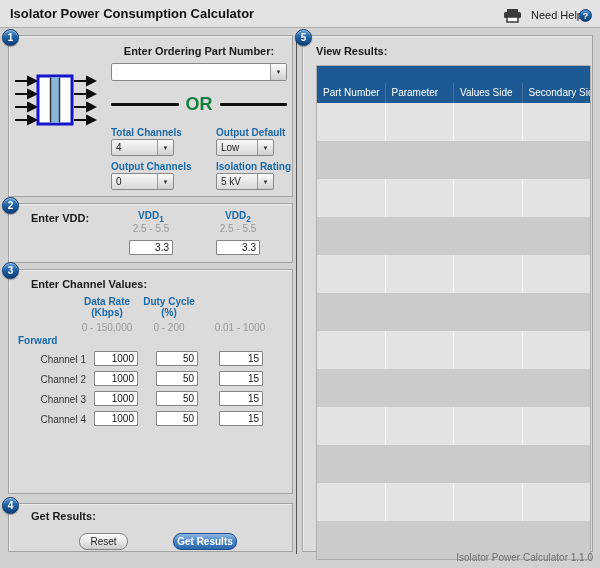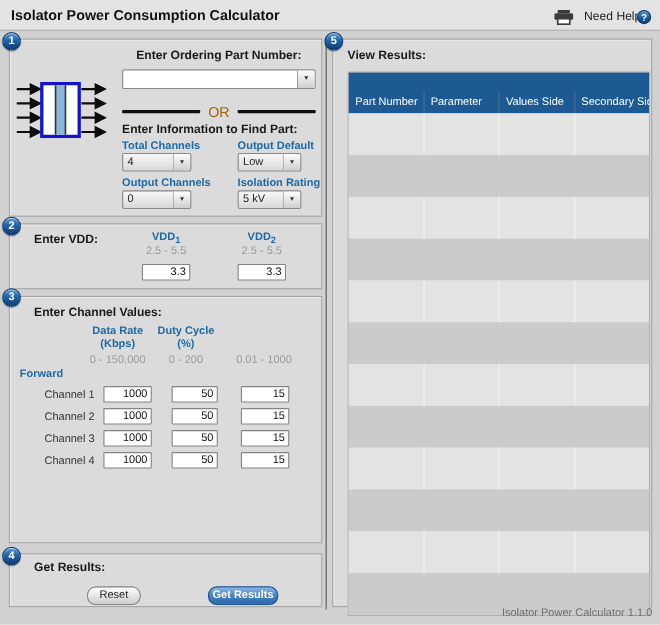--- a/index.html
+++ b/index.html
@@ -45,21 +45,21 @@
     display:flex;align-items:center;justify-content:center;font-size:6px;color:#333;border-radius:0 2px 2px 0;}
   .tinput{position:absolute;height:15px;border:1px solid #848484;background:#fff;font-family:"Liberation Sans",sans-serif;
     font-size:10px;color:#111;text-align:right;padding:0 3px;box-sizing:border-box;border-radius:1px;}
   .btn{position:absolute;height:17px;border-radius:8px;font-size:10px;line-height:15px;text-align:center;cursor:pointer;box-sizing:border-box;}
   .btn.reset{background:linear-gradient(180deg,#ffffff 0%,#e6e6e6 50%,#cccccc 100%);border:1px solid #868686;color:#222;}
   .btn.primary{background:linear-gradient(180deg,#8db7e4 0%,#4d88c8 45%,#2b66ac 100%);border:1px solid #1e4f8e;color:#fff;font-weight:bold;}
 
   
   .or-row{position:absolute;left:102px;top:58px;width:176px;display:flex;align-items:center;gap:7px;}
   .or-line{flex:1;height:3px;background:#0d0d0d;border-radius:1px;}
-  .or-text{font-size:13px;font-weight:normal;color:#a16207;}
+  .or-text{font-size:18px;font-weight:bold;color:#15803d;}
   .center{text-align:center;}
 
   
   .rtable{position:absolute;left:13px;top:29px;width:275px;border:1px solid #aeaeae;box-sizing:border-box;background:#e3e3e3;}
   .thead{display:flex;height:37px;background:var(--table-header-bg,#1d5a94);align-items:flex-end;}
   .thcell{flex:1;color:#fff;font-size:10px;line-height:20px;padding-left:6px;border-right:1px solid #466f9c;box-sizing:border-box;overflow:hidden;white-space:nowrap;}
   .thcell:last-child{border-right:none;}
   .trow{display:flex;height:38px;}
   .trow.light{background:var(--row-light,#e3e3e3);}
   .trow.dark{background:var(--row-dark,#cbcbcb);}
@@ -129,21 +129,20 @@
       <div class="field"></div>
       <div class="arrow-btn">▼</div>
     </div>
 
     <div class="or-row">
       <div class="or-line"></div>
       <div class="or-text">OR</div>
       <div class="or-line"></div>
     </div>
 
-    <div class="sec-label" style="left:102px;top:76px;">Enter Information to Find Part:</div>
 
     <div class="blue-label" style="left:102px;top:91px;">Total Channels</div>
     <div class="select" style="left:102px;top:103px;width:63px;">
       <div class="val">4</div>
       <div class="arrow-btn">▼</div>
     </div>
     <div class="blue-label" style="left:207px;top:91px;">Output Default</div>
     <div class="select" style="left:207px;top:103px;width:58px;">
       <div class="val">Low</div>
       <div class="arrow-btn">▼</div>
@@ -206,21 +205,21 @@
 
     <div style="position:absolute;left:0;top:142px;width:77px;font-size:10px;color:#333;text-align:right;line-height:15px;">Channel 4</div>
     <input class="tinput" style="left: 85px; top: 141px; width: 44px;" value="1000">
     <input class="tinput" style="left: 147px; top: 141px; width: 42px;" value="50">
     <input class="tinput" style="left: 210px; top: 141px; width: 44px;" value="15">
   </div>
 
   <div class="panel" id="panel4">
     <div class="sec-label" style="left:22px;top:6px;">Get Results:</div>
     <div class="btn reset" style="left:70px;top:29px;width:49px;">Reset</div>
-    <div class="btn primary" style="left:180px;top:29px;width:64px;">Get Results</div>
+    <div class="btn primary" style="left:164px;top:29px;width:64px;">Get Results</div>
   </div>
 
   <div class="panel" id="panel5">
     <div class="sec-label" style="left:13px;top:9px;">View Results:</div>
     <div class="rtable">
       <div class="thead">
         <div class="thcell">Part Number</div>
         <div class="thcell">Parameter</div>
         <div class="thcell">Values Side</div>
         <div class="thcell">Secondary Side</div>

